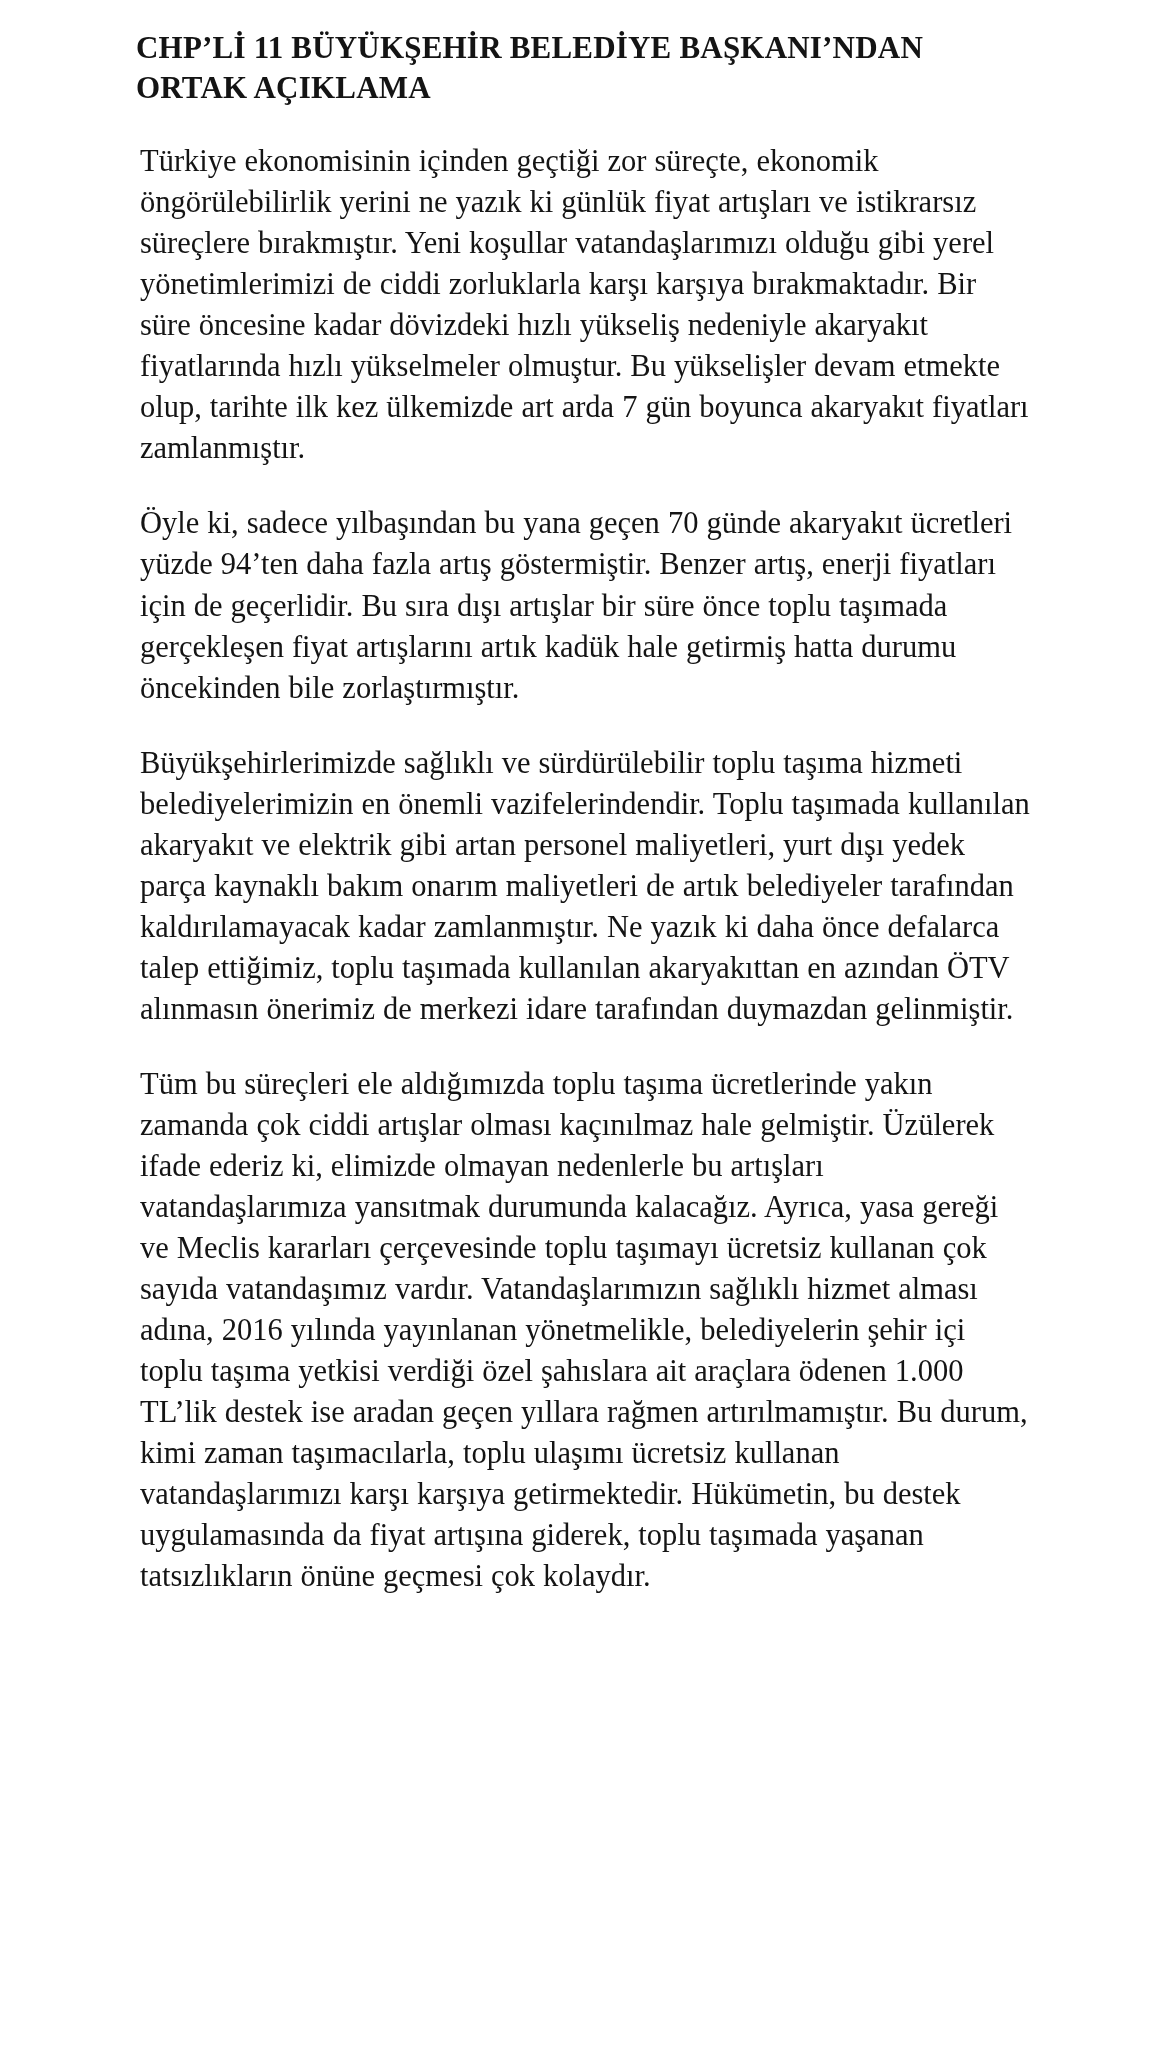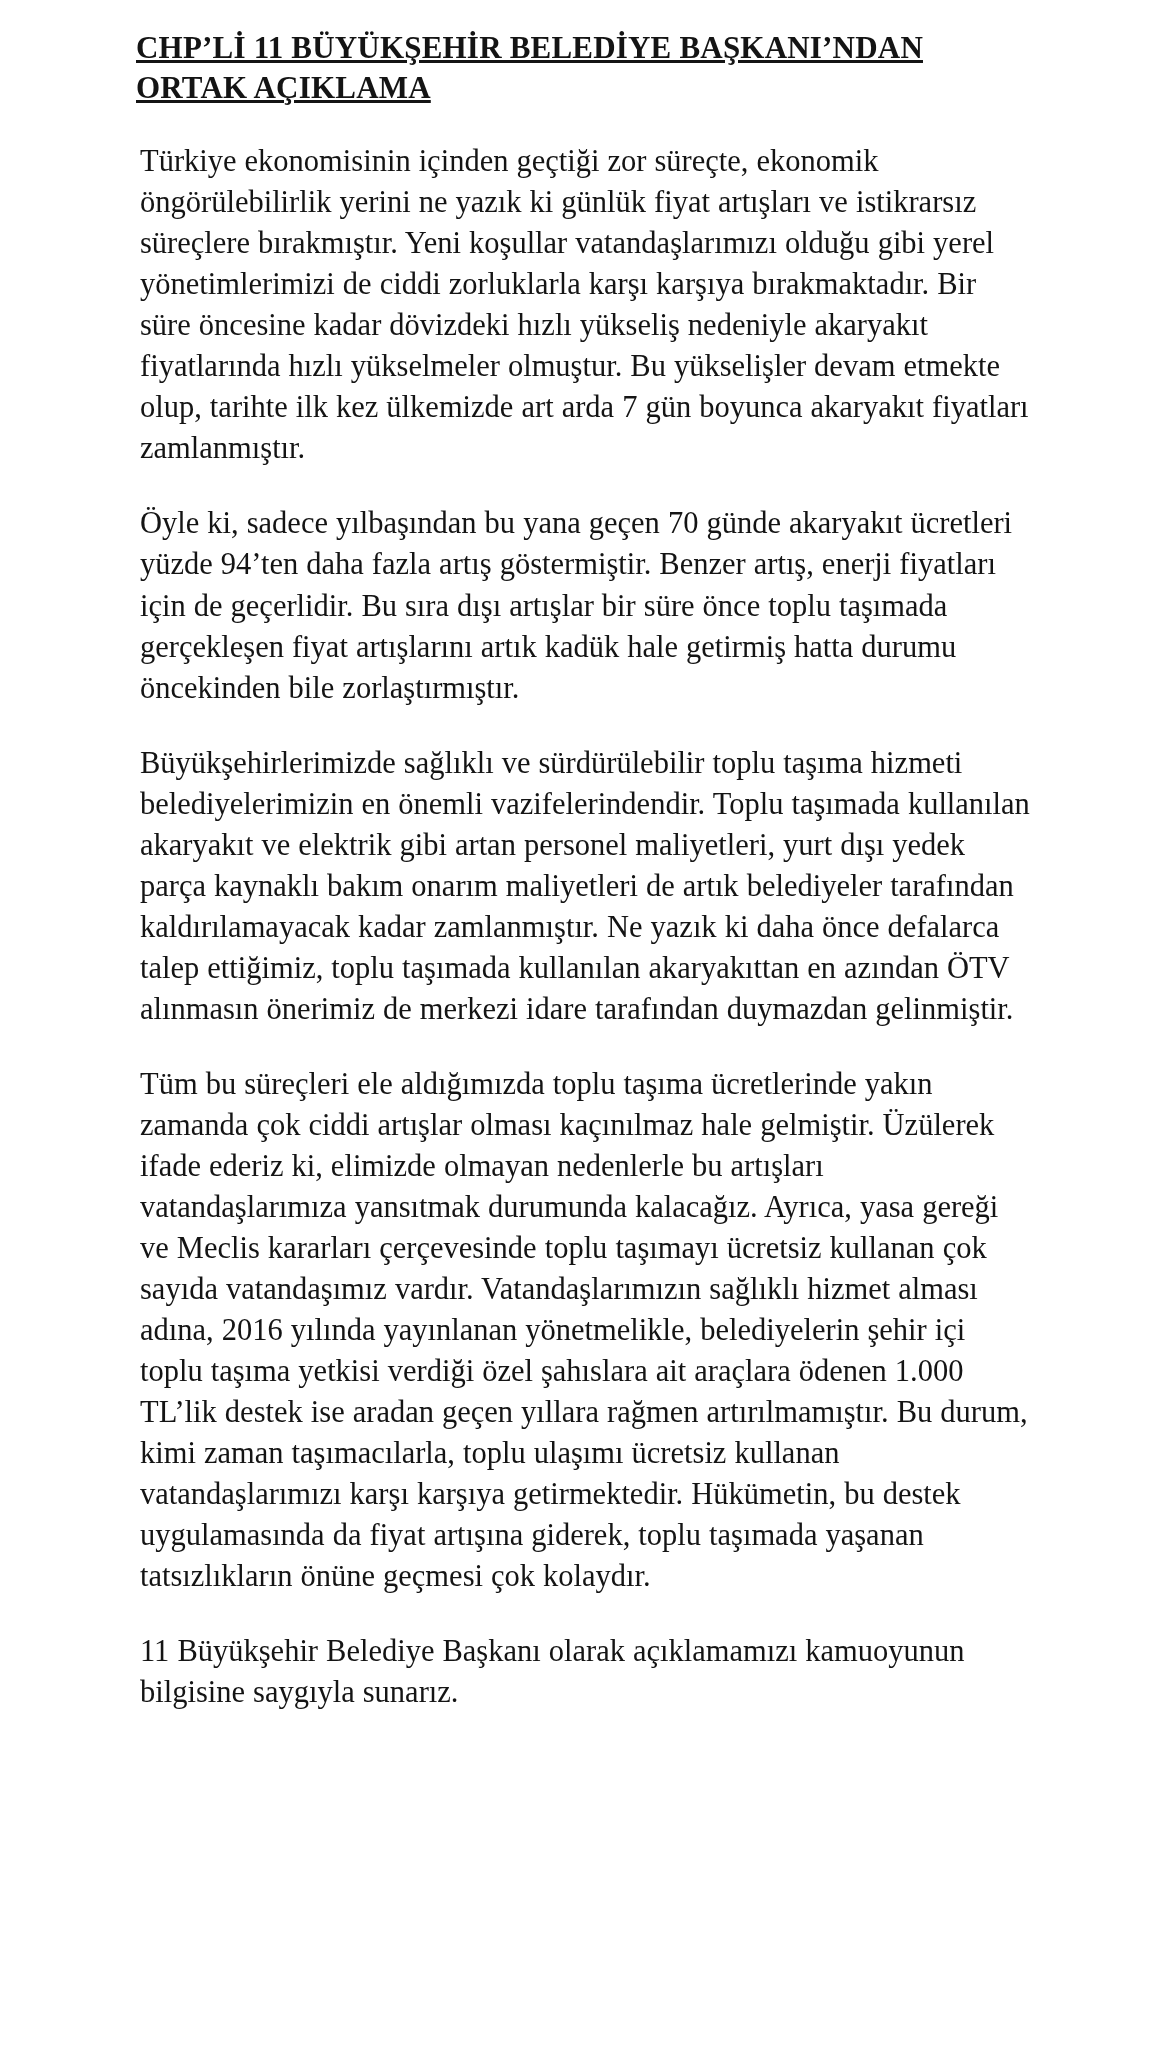--- a/index.html
+++ b/index.html
@@ -23,21 +23,20 @@
     background: #ffffff;
   }
   .doc-title {
     font-size: 31px;
     font-weight: bold;
     line-height: 1.28;
     letter-spacing: 0.2px;
     margin: 0 0 34px 0;
     text-align: left;
     max-width: 890px;
-    text-decoration: underline;
   }
   .paragraph {
     font-size: 30.5px;
     line-height: 1.345;
     margin: 0 0 34px 4px;
     text-align: left;
     max-width: 895px;
     word-spacing: 0.4px;
   }
   .paragraph:last-child {
@@ -47,14 +46,13 @@
 </head>
 <body>
 
 <div class="page">
   <h1 class="doc-title">CHP’Lİ 11 BÜYÜKŞEHİR BELEDİYE BAŞKANI’NDAN ORTAK AÇIKLAMA</h1>
 
   <p class="paragraph">Türkiye ekonomisinin içinden geçtiği zor süreçte, ekonomik öngörülebilirlik yerini ne yazık ki günlük fiyat artışları ve istikrarsız süreçlere bırakmıştır. Yeni koşullar vatandaşlarımızı olduğu gibi yerel yönetimlerimizi de ciddi zorluklarla karşı karşıya bırakmaktadır. Bir süre öncesine kadar dövizdeki hızlı yükseliş nedeniyle akaryakıt fiyatlarında hızlı yükselmeler olmuştur. Bu yükselişler devam etmekte olup, tarihte ilk kez ülkemizde art arda 7 gün boyunca akaryakıt fiyatları zamlanmıştır.</p>
   <p class="paragraph">Öyle ki, sadece yılbaşından bu yana geçen 70 günde akaryakıt ücretleri yüzde 94’ten daha fazla artış göstermiştir. Benzer artış, enerji fiyatları için de geçerlidir. Bu sıra dışı artışlar bir süre önce toplu taşımada gerçekleşen fiyat artışlarını artık kadük hale getirmiş hatta durumu öncekinden bile zorlaştırmıştır.</p>
   <p class="paragraph">Büyükşehirlerimizde sağlıklı ve sürdürülebilir toplu taşıma hizmeti belediyelerimizin en önemli vazifelerindendir. Toplu taşımada kullanılan akaryakıt ve elektrik gibi artan personel maliyetleri, yurt dışı yedek parça kaynaklı bakım onarım maliyetleri de artık belediyeler tarafından kaldırılamayacak kadar zamlanmıştır. Ne yazık ki daha önce defalarca talep ettiğimiz, toplu taşımada kullanılan akaryakıttan en azından ÖTV alınmasın önerimiz de merkezi idare tarafından duymazdan gelinmiştir.</p>
   <p class="paragraph">Tüm bu süreçleri ele aldığımızda toplu taşıma ücretlerinde yakın zamanda çok ciddi artışlar olması kaçınılmaz hale gelmiştir. Üzülerek ifade ederiz ki, elimizde olmayan nedenlerle bu artışları vatandaşlarımıza yansıtmak durumunda kalacağız. Ayrıca, yasa gereği ve Meclis kararları çerçevesinde toplu taşımayı ücretsiz kullanan çok sayıda vatandaşımız vardır. Vatandaşlarımızın sağlıklı hizmet alması adına, 2016 yılında yayınlanan yönetmelikle, belediyelerin şehir içi toplu taşıma yetkisi verdiği özel şahıslara ait araçlara ödenen 1.000 TL’lik destek ise aradan geçen yıllara rağmen artırılmamıştır. Bu durum, kimi zaman taşımacılarla, toplu ulaşımı ücretsiz kullanan vatandaşlarımızı karşı karşıya getirmektedir. Hükümetin, bu destek uygulamasında da fiyat artışına giderek, toplu taşımada yaşanan tatsızlıkların önüne geçmesi çok kolaydır.</p>
-  <p class="paragraph">11 Büyükşehir Belediye Başkanı olarak açıklamamızı kamuoyunun bilgisine saygıyla sunarız.</p>
 </div>
 
 </body></html>

